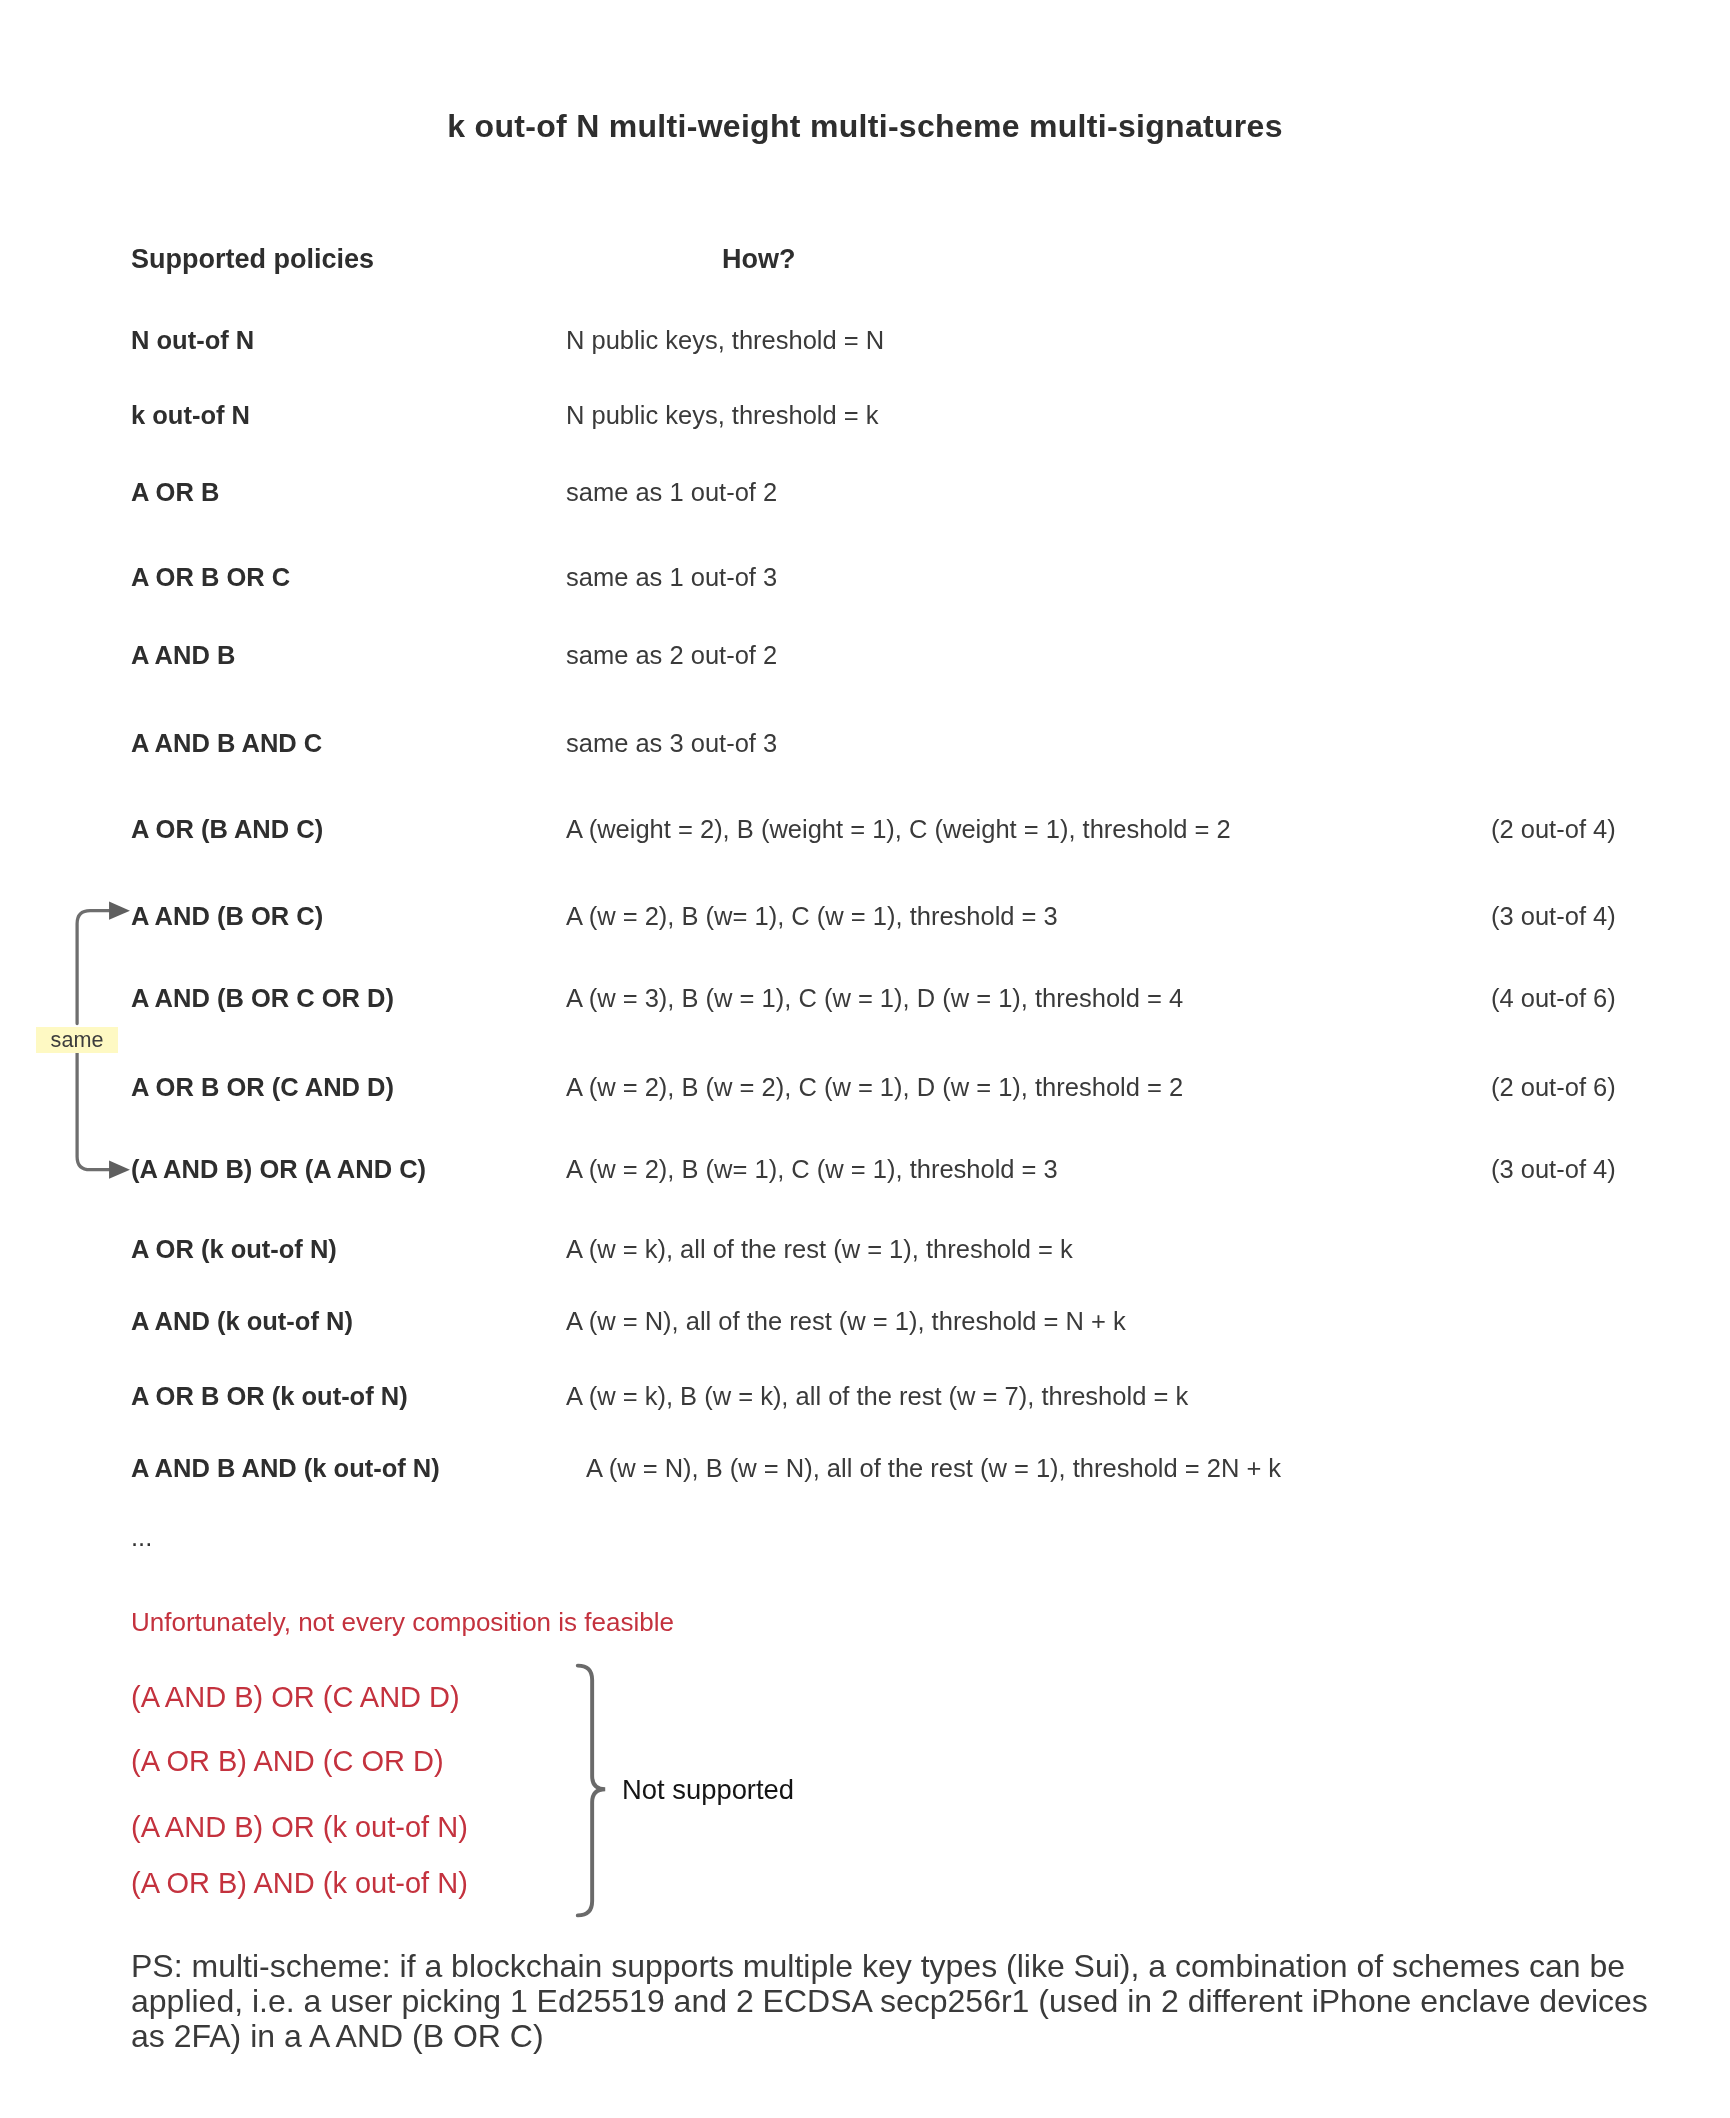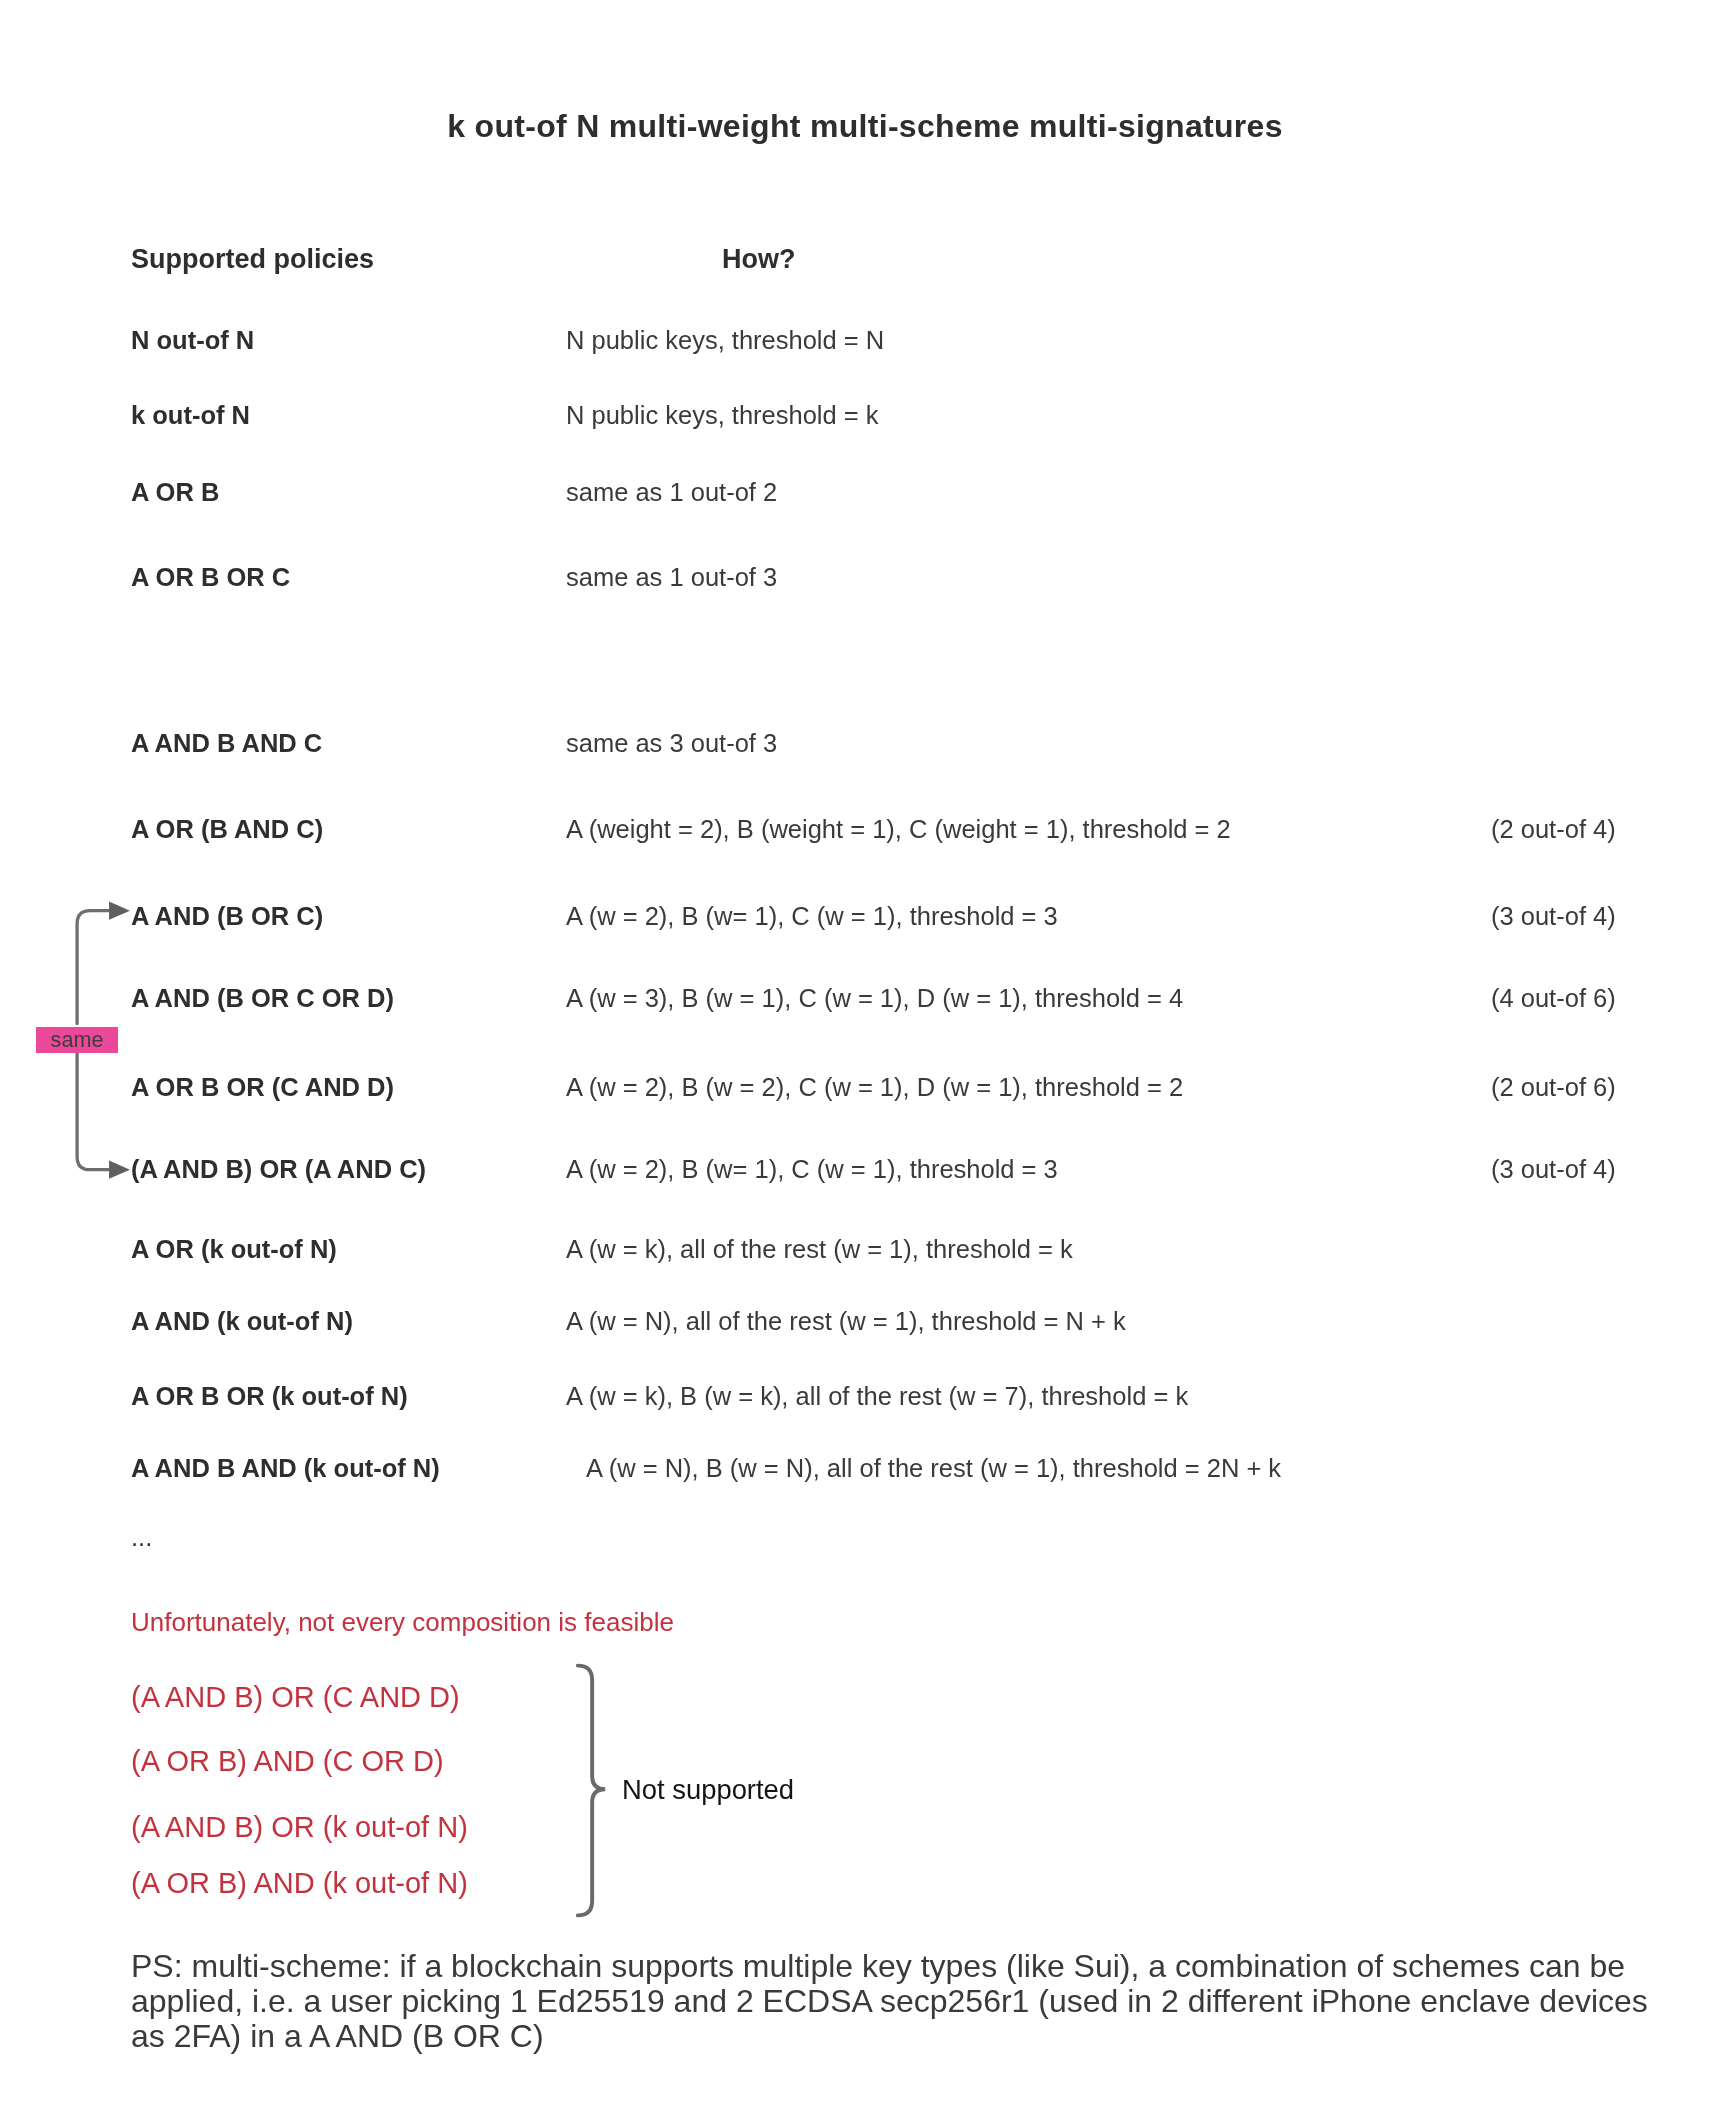--- a/index.html
+++ b/index.html
@@ -21,21 +21,21 @@
   .cnt{position:absolute;left:1491px;color:#3a3a3a;white-space:nowrap;}
 
   .r1{top:323px}.r2{top:398px}.r3{top:475px}.r4{top:560px}.r5{top:638px}
   .r6{top:726px}.r7{top:812px}.r8{top:899px}.r9{top:981px}.r10{top:1070px}
   .r11{top:1152px}.r12{top:1232px}.r13{top:1304px}.r14{top:1379px}.r15{top:1451px}
   .r15 .how-cell{left:586px}
   .ellipsis-row{position:absolute;left:131px;top:1520px;font-size:25.5px;line-height:34px;color:#333;}
 
   .same-label{
     position:absolute;left:36px;top:1027px;width:82px;text-align:center;
-    font-size:21.6px;color:#3d3d3d;background:#ec4899;line-height:26px;
+    font-size:21.6px;color:#3d3d3d;background:#fef9c3;line-height:26px;
   }
   .same-svg{position:absolute;left:36px;top:893px;}
   .brace-svg{position:absolute;left:575px;top:1663px;}
 
   .red-heading{position:absolute;left:131px;top:1605px;font-size:26px;line-height:34px;color:#c4323e;white-space:nowrap;}
   .red-item{position:absolute;left:131px;font-size:29px;line-height:34px;color:#c4323e;white-space:nowrap;}
   .ri0{top:1680px}.ri1{top:1744px}.ri2{top:1810px}.ri3{top:1866px}
   .not-supported{position:absolute;left:622px;top:1771px;font-size:27.4px;line-height:37px;color:#141414;white-space:nowrap;}
 
   .ps{position:absolute;left:131px;top:1949px;font-size:32px;line-height:35px;color:#3a3a3a;}
@@ -59,20 +59,24 @@
     <div class="pol">N out-of N</div>
     <div class="how-cell">N public keys, threshold = N</div>
   </div>
   <div class="trow r3">
     <div class="pol">A OR B</div>
     <div class="how-cell">same as 1 out-of 2</div>
   </div>
   <div class="trow r4">
     <div class="pol">A OR B OR C</div>
     <div class="how-cell">same as 1 out-of 3</div>
+  </div>
+  <div class="trow r5">
+    <div class="pol">A AND B</div>
+    <div class="how-cell">same as 2 out-of 2</div>
   </div>
   <div class="trow r6">
     <div class="pol">A AND B AND C</div>
     <div class="how-cell">same as 3 out-of 3</div>
   </div>
   <div class="trow r7">
     <div class="pol">A OR (B AND C)</div>
     <div class="how-cell">A (weight = 2), B (weight = 1), C (weight = 1), threshold = 2</div>
     <div class="cnt">(2 out-of 4)</div>
   </div>

